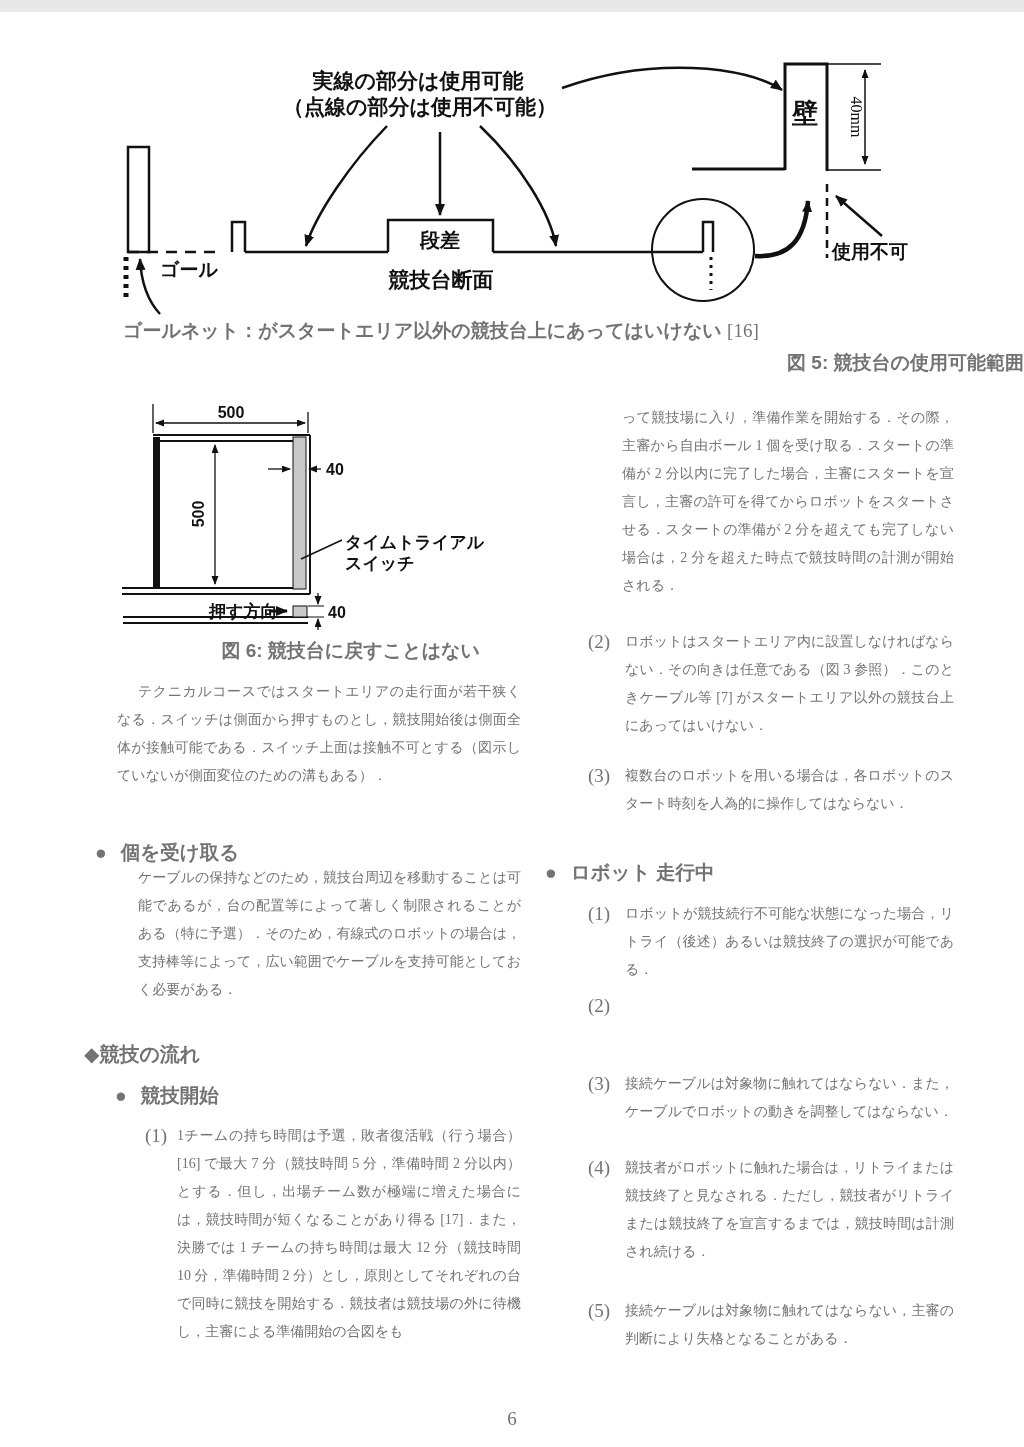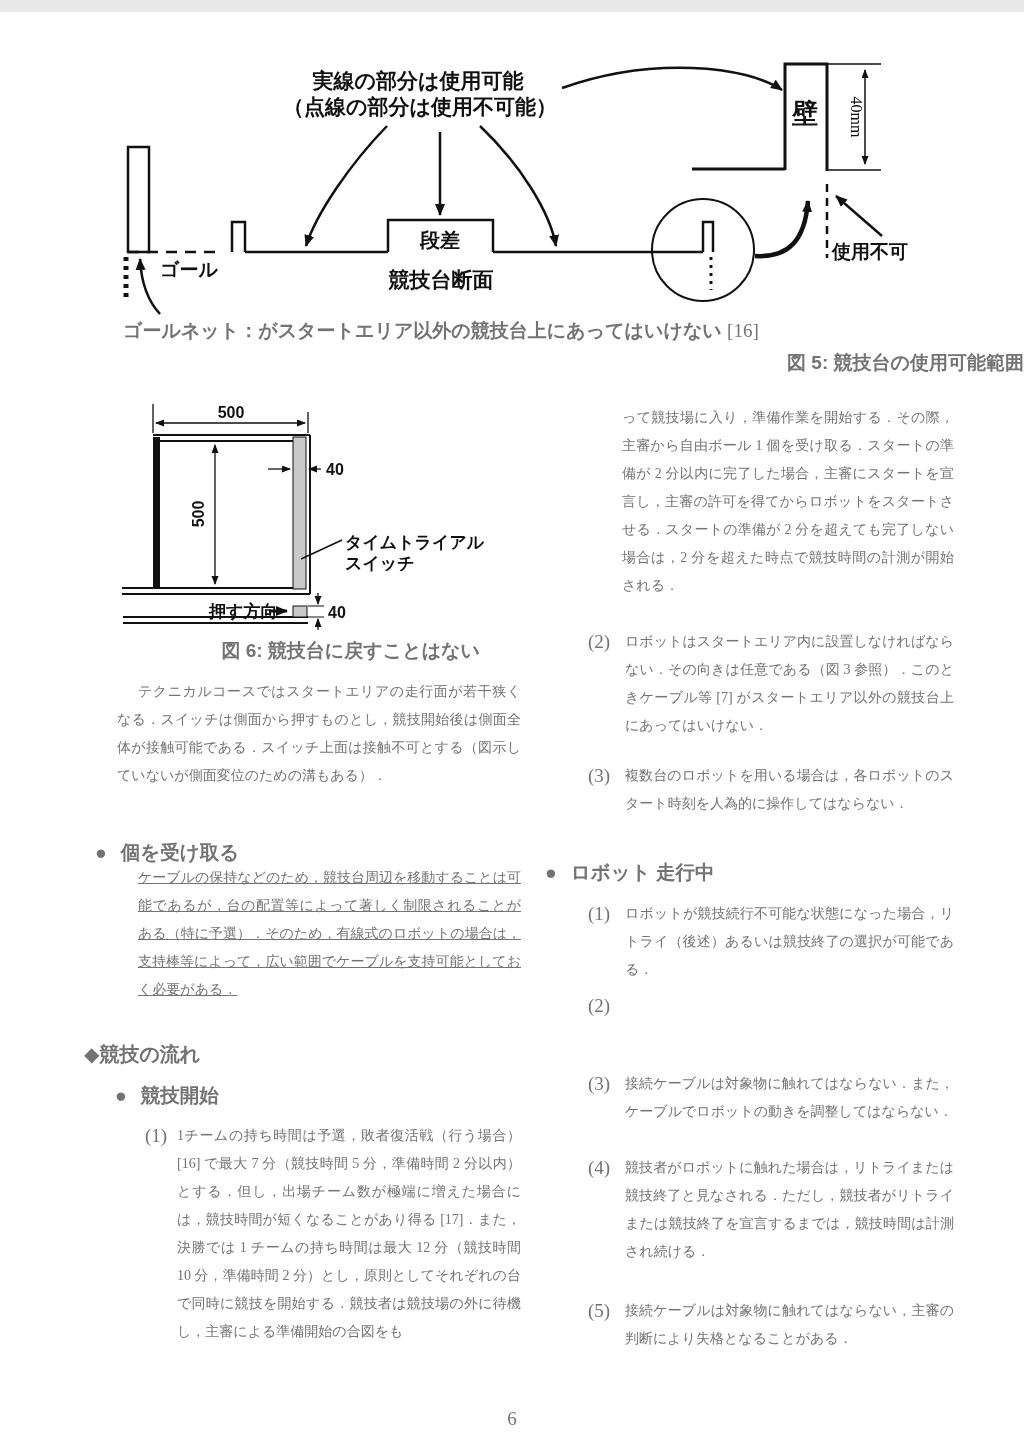--- a/index.html
+++ b/index.html
@@ -120,21 +120,21 @@
   </div>
 
   <div class="abs gothic caption" style="left:50px; top:626px; width:430px;">図 6: 競技台に戻すことはない</div>
 
   <div class="abs body-text" style="left:117px; top:666px; width:404px; text-indent:21px;">テクニカルコースではスタートエリアの走行面が若干狭くなる．スイッチは側面から押すものとし，競技開始後は側面全体が接触可能である．スイッチ上面は接触不可とする（図示していないが側面変位のための溝もある）．</div>
 
   <div class="abs gothic heading" style="left:95px; top:828px;">
     <span class="bullet">●</span><span>個を受け取る</span>
   </div>
 
-  <div class="abs body-text" style="left:138px; top:852px; width:383px;text-decoration:underline;">ケーブルの保持などのため，競技台周辺を移動することは可能であるが，台の配置等によって著しく制限されることがある（特に予選）．そのため，有線式のロボットの場合は，支持棒等によって，広い範囲でケーブルを支持可能としておく必要がある．</div>
+  <div class="abs body-text" style="left:138px; top:852px; width:383px;">ケーブルの保持などのため，競技台周辺を移動することは可能であるが，台の配置等によって著しく制限されることがある（特に予選）．そのため，有線式のロボットの場合は，支持棒等によって，広い範囲でケーブルを支持可能としておく必要がある．</div>
 
   <div class="abs gothic heading diamond-heading" style="left:84px; top:1030px;">
     <span>◆</span><span>競技の流れ</span>
   </div>
 
   <div class="abs gothic heading" style="left:115px; top:1071px;">
     <span class="bullet">●</span><span>競技開始</span>
   </div>
 
   <div class="abs item" style="left:145px; top:1110px; width:376px;">

